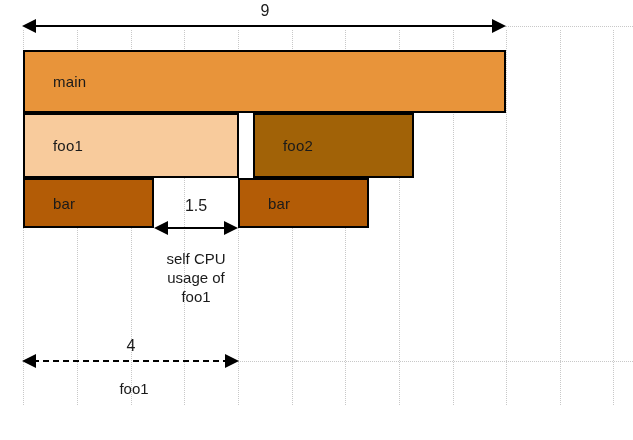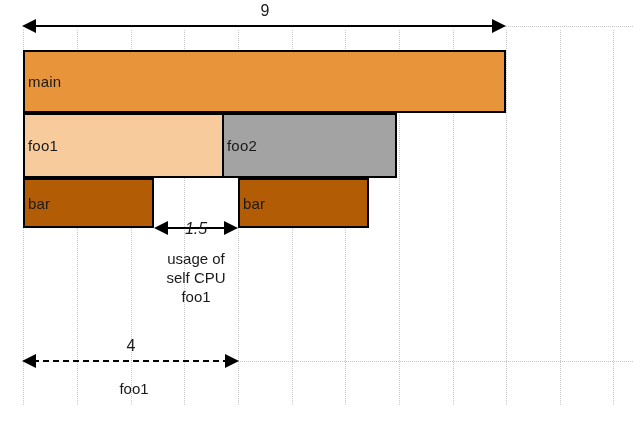--- a/index.html
+++ b/index.html
@@ -33,21 +33,21 @@
   }
   
   .fbox {
     position: absolute;
     box-sizing: border-box;
     border: 2px solid #000000;
     color: #1a1a1a;
     font-size: 15px;
     display: flex;
     align-items: center;
-    padding-left: 3px;
+    padding-left: 28px;
     letter-spacing: .2px;
   }
   
   .measure {
     position: absolute;
     height: 0;
     border-top: 2px solid #000000;
   }
   .measure.dashed {
     border-top: 2px dashed #000000;
@@ -105,40 +105,40 @@
   <div class="measure-label" style="left:238px; top:2px; width:54px;">9</div>
 
   <div class="fbox" style="left:23px; top:50px; width:483px; height:63px; background:#E8943A;">
     <span>main</span>
   </div>
 
   <div class="fbox" style="left:23px; top:113px; width:216px; height:65px; background:#F8CB9C;">
     <span>foo1</span>
   </div>
 
-  <div class="fbox" style="left:222px; top:113px; width:175px; height:65px; background:#a3a3a3;">
+  <div class="fbox" style="left:253px; top:113px; width:161px; height:65px; background:#a16207;">
     <span>foo2</span>
   </div>
 
   <div class="fbox" style="left:23px; top:178px; width:131px; height:50px; background:#B35C06;">
     <span>bar</span>
   </div>
 
   <div class="fbox" style="left:238px; top:178px; width:131px; height:50px; background:#B35C06;">
     <span>bar</span>
   </div>
 
   <div class="measure" style="left:165px; top:227px; width:62px;"></div>
   <div class="arrowhead left" style="left:154px; top:221px;"></div>
   <div class="arrowhead right" style="left:224px; top:221px;"></div>
-  <div class="measure-label" style="left:169px; top:220px; width:54px;font-style:italic;">1.5</div>
+  <div class="measure-label" style="left:169px; top:197px; width:54px;">1.5</div>
 
   <div class="caption" style="left:145px; top:249px; width:102px;">
+    <div>self CPU</div>
     <div>usage of</div>
-    <div>self CPU</div>
     <div>foo1</div>
   </div>
 
   <div class="measure dashed" style="left:33px; top:360px; width:196px;"></div>
   <div class="arrowhead left" style="left:22px; top:354px;"></div>
   <div class="arrowhead right" style="left:225px; top:354px;"></div>
   <div class="measure-label" style="left:104px; top:337px; width:54px;">4</div>
 
   <div class="caption" style="left:46px; top:379px; width:176px;">
     <div>foo1</div>

